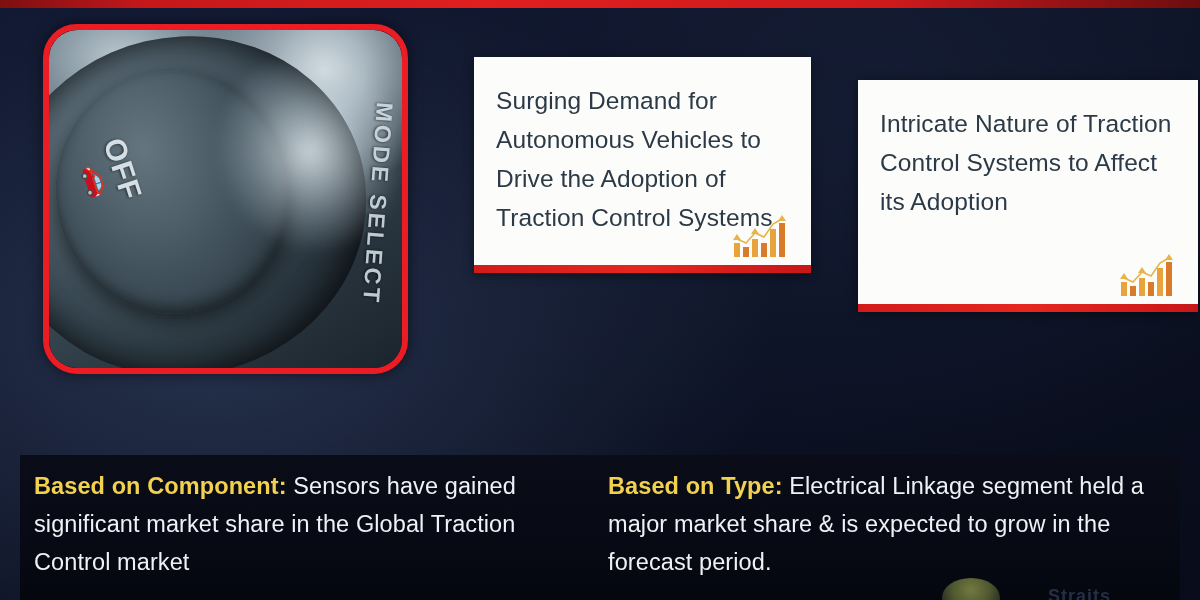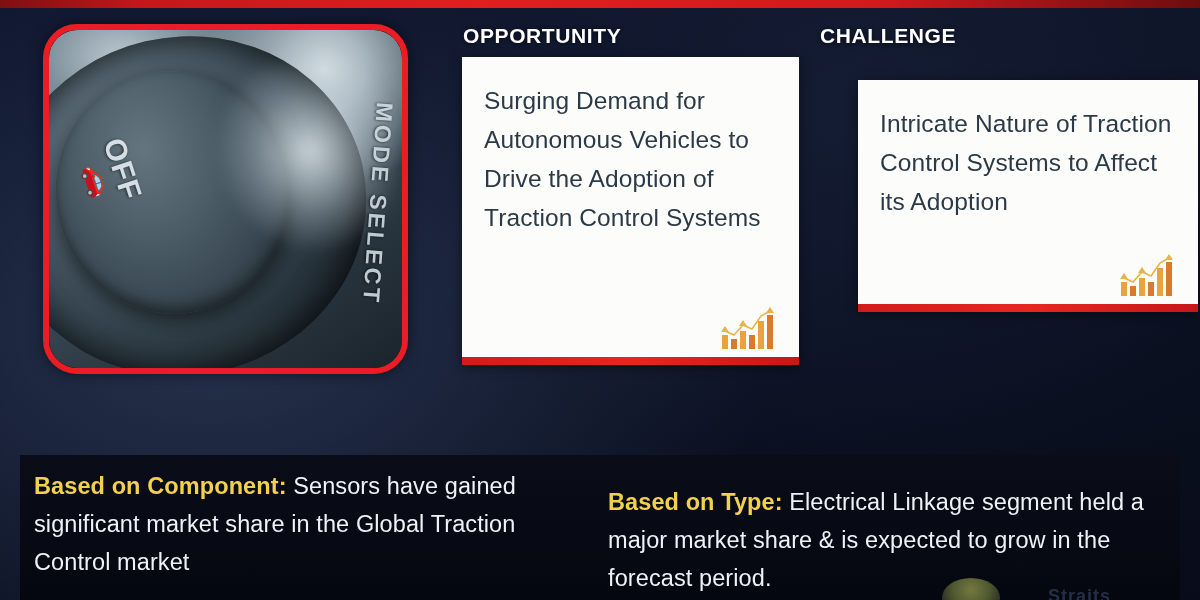--- a/index.html
+++ b/index.html
@@ -130,21 +130,21 @@
   .kicker.segment    { left: 34px;  top: 422px; margin-top: 48px; }
 
   
   .card {
     position: absolute;
     background: #fcfcfb;
     box-sizing: border-box;
     padding: 24px 22px 0 22px;
     box-shadow: 0 2px 10px rgba(0,0,0,0.45);
   }
-  .card.opportunity { left: 462px; top: 57px; width: 337px; height: 308px; }
+  .card.opportunity { left: 474px; top: 57px; width: 337px; height: 216px; }
   .card.challenge   { left: 858px; top: 57px; width: 340px; height: 232px; margin-top: 23px; }
   .card-text {
     color: #2b3a46;
     font-size: 24.5px;
     line-height: 39px;
     font-weight: 400;
     letter-spacing: 0.1px;
   }
   .card-accent {
     position: absolute;
@@ -170,21 +170,21 @@
   }
   .segment-col {
     position: absolute;
     top: 12px;
     color: #eef2f7;
     font-size: 23.5px;
     line-height: 38px;
     letter-spacing: 0.1px;
   }
   .segment-col.left  { left: 14px; width: 500px; }
-  .segment-col.right { left: 588px; width: 560px; margin-top: 16px; }
+  .segment-col.right { left: 588px; width: 560px; }
   .seg-label {
     color: #f2d14f;
     font-weight: 700;
   }
 
   
   .corner-badge {
     position: absolute;
     left: 942px; top: 578px;
     width: 58px; height: 40px;
@@ -214,22 +214,20 @@
     <div class="photo">
       <div class="knob-outer"></div>
       <div class="knob-face"></div>
       <div class="knob-hi"></div>
       <div class="skid-glyph">🚗</div>
       <div class="knob-label">OFF</div>
       <div class="mode-select">MODE SELECT</div>
     </div>
   </div>
 
-  <div class="kicker opportunity">OPPORTUNITY</div>
-  <div class="kicker challenge">CHALLENGE</div>
   <div class="kicker segment">SEGMENT</div>
 
   <div class="card opportunity">
     <div class="card-text">Surging Demand for Autonomous Vehicles to Drive the Adoption of Traction Control Systems</div>
     <svg class="chart-icon" viewBox="0 0 64 44">
       <rect x="3" y="28" width="6" height="14" fill="#e8a33d"></rect>
       <rect x="12" y="32" width="6" height="10" fill="#d97b2a"></rect>
       <rect x="21" y="24" width="6" height="18" fill="#e8a33d"></rect>
       <rect x="30" y="28" width="6" height="14" fill="#d97b2a"></rect>
       <rect x="39" y="14" width="6" height="28" fill="#e8a33d"></rect>

